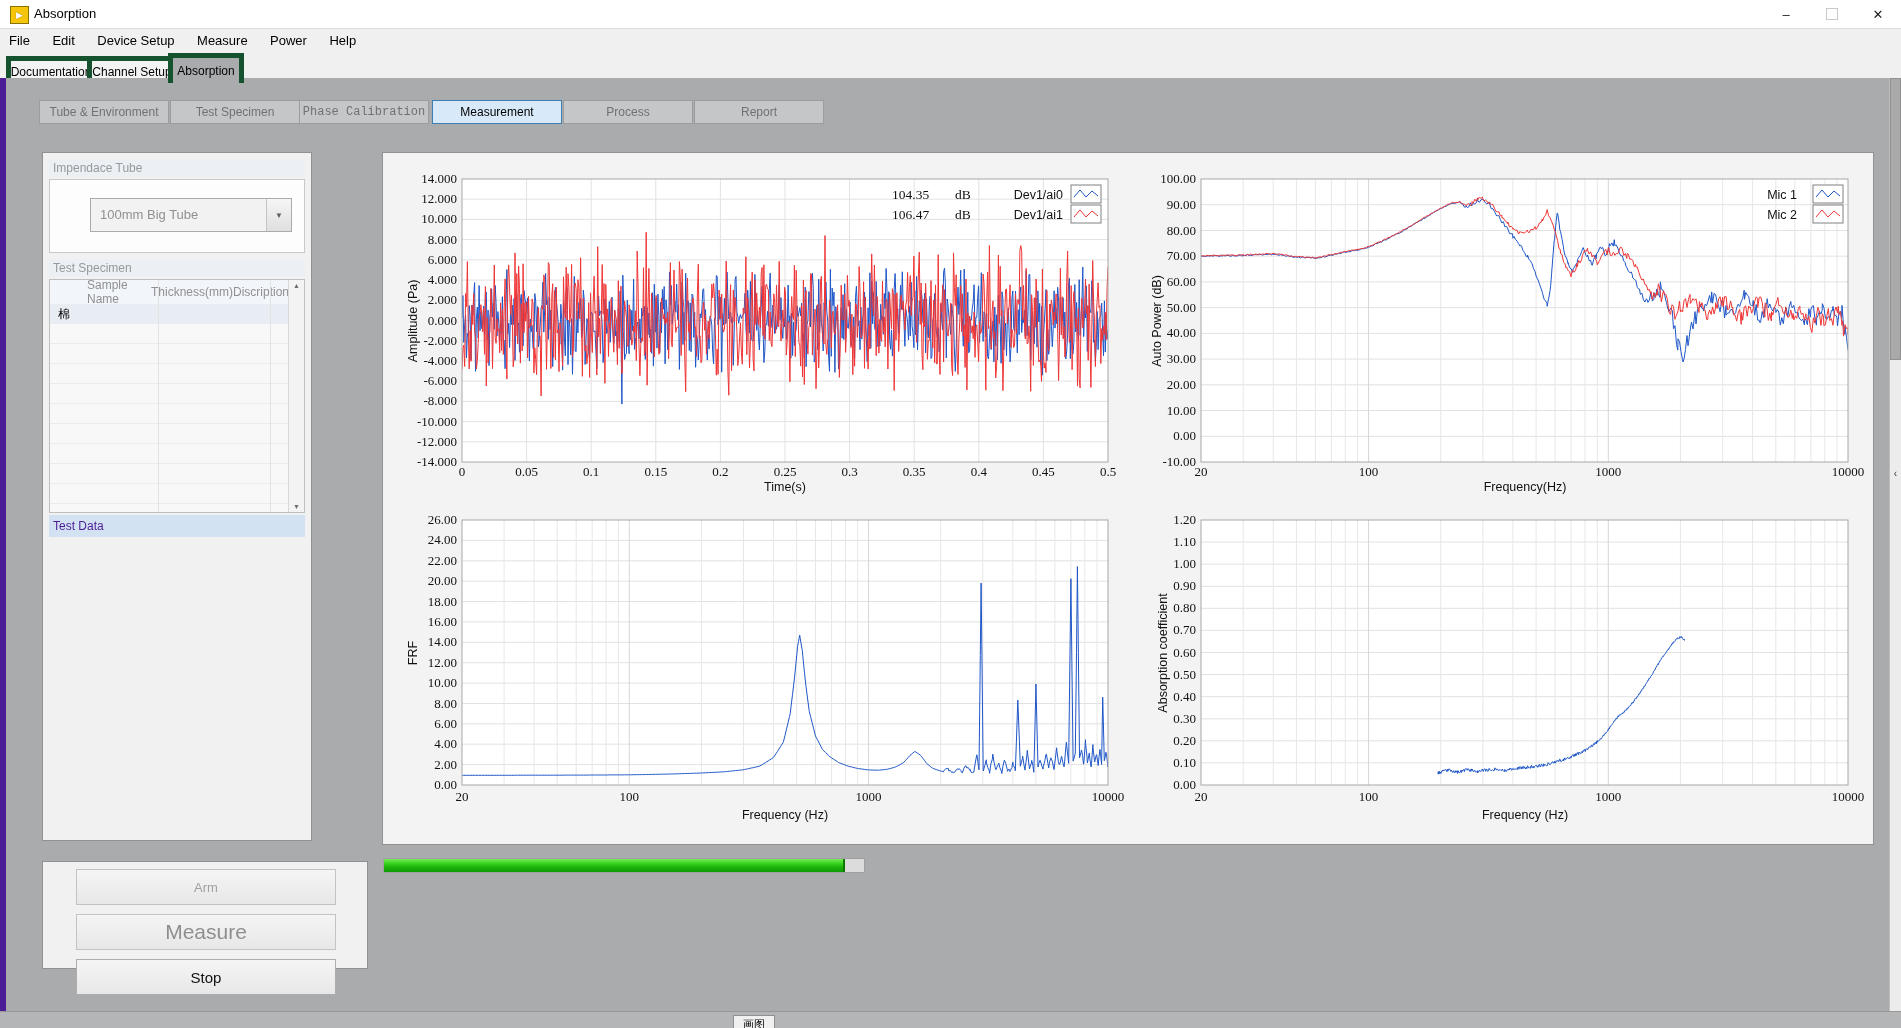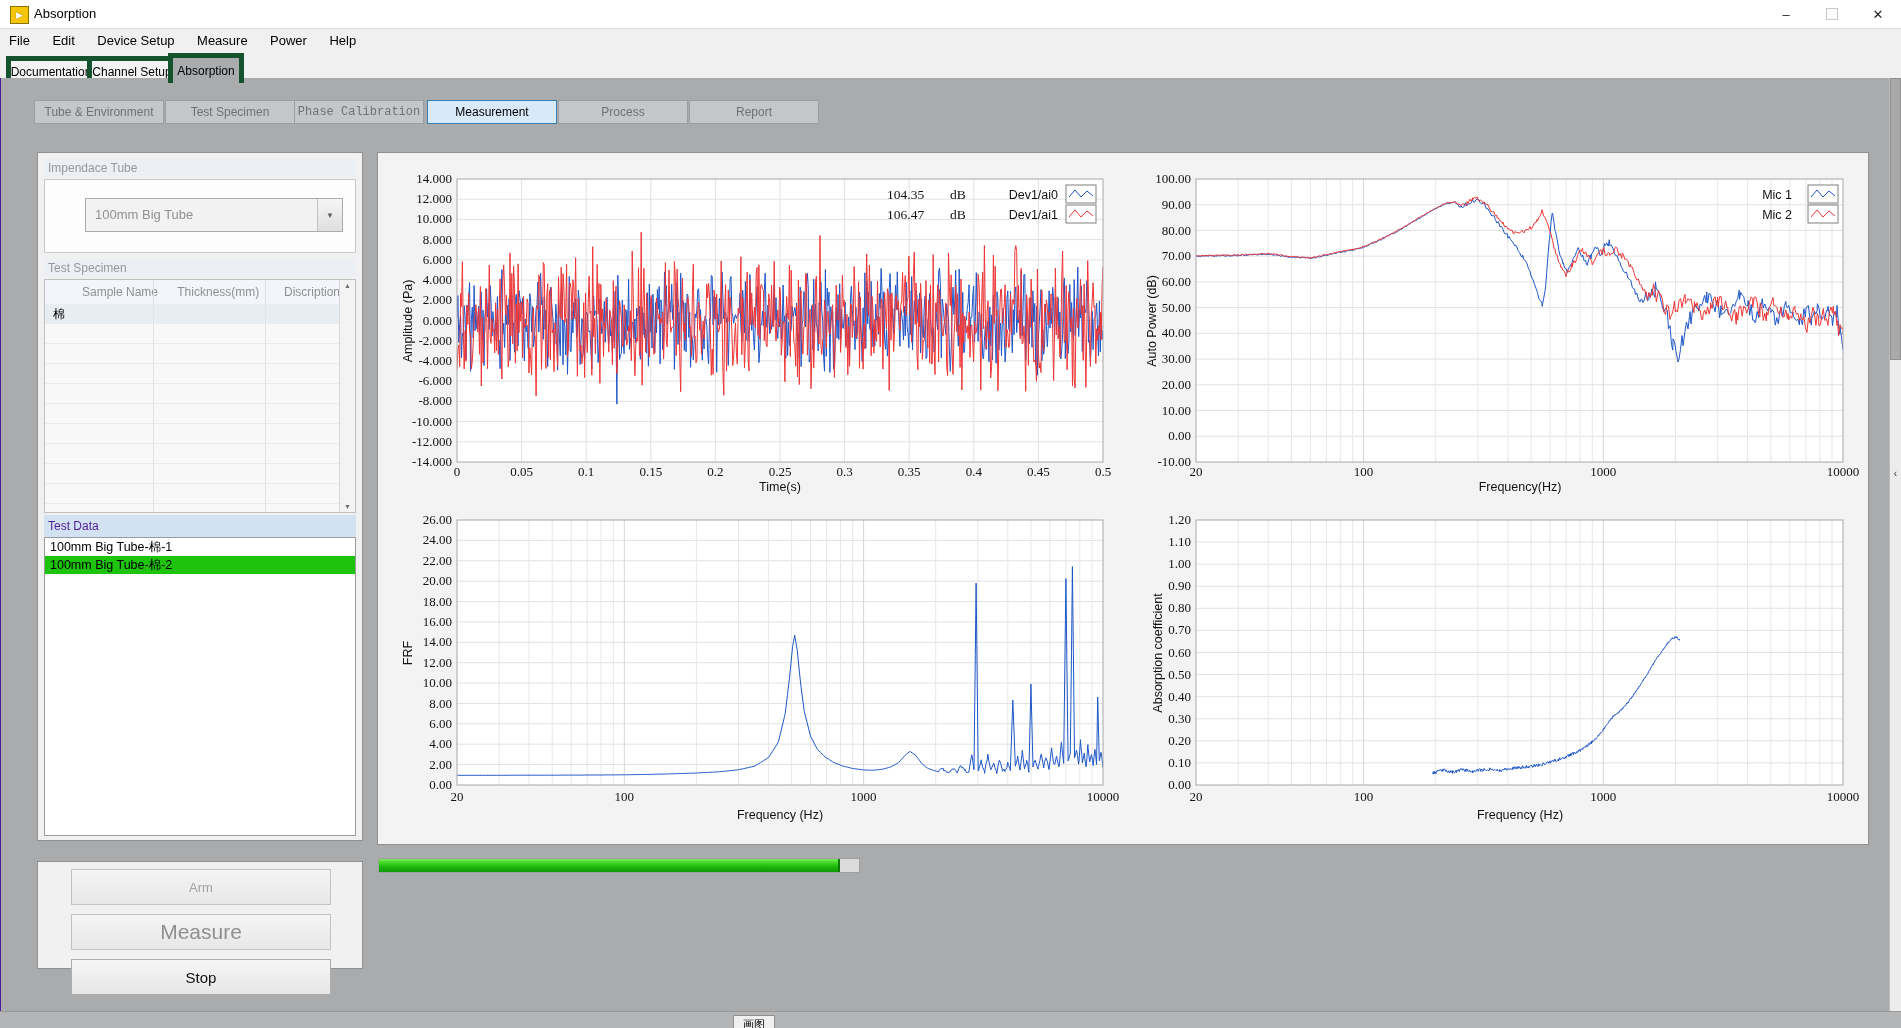--- a/index.html
+++ b/index.html
@@ -19,21 +19,21 @@
   
   .menubar{position:absolute;top:29px;left:0;right:0;height:24px;background:#f0f0f0;}
   .menu-item{display:inline-block;padding:0 9px;line-height:24px;font-size:13px;color:#000;}
   
   .maintabs{position:absolute;top:53px;left:0;right:0;height:25px;background:#f0f0f0;}
   .maintab{position:absolute;top:3px;height:21px;background:#f3f3f3;border:5px solid #14532d;
            font-size:12px;display:flex;align-items:center;justify-content:center;color:#000;}
   .maintab.active{top:0;height:25px;background:#a9abad;border-bottom:none;z-index:2;}
   
   .page{position:absolute;top:78px;left:0;right:0;bottom:16px;background:#a9abad;
-        border-left:1px solid #4c1d95;}
+        border-left:6px solid #4c1d95;}
   .subtabs{position:absolute;left:33px;top:22px;height:24px;}
   .subtab{position:absolute;top:0;height:24px;width:130px;background:#c5c6c7;
           border:1px solid #9b9d9f;color:#6f7173;font-size:12px;display:flex;
           align-items:center;justify-content:center;box-sizing:border-box;}
   .subtab.active{background:#d8eafa;border:1px solid #3c7fb4;color:#000;}
   .panel{position:absolute;background:#f1f1f1;border:1px solid #8f9193;box-sizing:border-box;}
   
   .hdr-bar{position:absolute;left:6px;right:6px;height:18px;background:#eceff3;
            font-size:12px;line-height:18px;padding-left:4px;box-sizing:border-box;}
   .hdr-gray{color:#97999c;}
@@ -130,21 +130,21 @@
 
   <div class="subtabs">
     <div class="subtab" style="left:0;">Tube &amp; Environment</div>
     <div class="subtab" style="left:131px;">Test Specimen</div>
     <div class="subtab" style="left:260px;font-family:Liberation Mono, monospace;">Phase Calibration</div>
     <div class="subtab active" style="left:393px;">Measurement</div>
     <div class="subtab" style="left:524px;">Process</div>
     <div class="subtab" style="left:655px;">Report</div>
   </div>
 
-  <div class="panel" style="left:36px;top:74px;width:326px;height:689px;">
+  <div class="panel" style="left:36px;top:74px;width:270px;height:689px;">
     <div class="hdr-bar hdr-gray" style="top:6px;">Impendace Tube</div>
     <div class="group-box" style="top:26px;height:74px;">
       <div class="dropdown">
         <span class="dd-text">100mm Big Tube</span>
         <span class="dd-arrow">▼</span>
       </div>
     </div>
 
     <div class="hdr-bar hdr-gray" style="top:106px;">Test Specimen</div>
     <div class="spec-table" style="top:126px;height:234px;">
@@ -157,24 +157,20 @@
       <div class="spec-grid"></div>
       <div class="vline" style="left:108px;"></div>
       <div class="vline" style="left:220px;"></div>
       <div class="tbl-scroll">
         <div class="up">▲</div>
         <div class="dn">▼</div>
       </div>
     </div>
 
     <div class="testdata-bar" style="top:362px;">Test Data</div>
-    <div class="data-list" style="top:384px;bottom:4px;">
-      <div class="list-item">100mm Big Tube-棉-1</div>
-      <div class="list-item selected">100mm Big Tube-棉-2</div>
-    </div>
   </div>
 
   <div class="panel" style="left:376px;top:74px;width:1492px;height:693px;background:#f3f3f3;">
     <div class="chart" style="left:12px;top:8px;width:730px;height:345px;"><svg xmlns="http://www.w3.org/2000/svg" width="730" height="345">
           <defs>
             <clipPath id="clip0">
               <rect x="67" y="18" width="646" height="283"></rect>
             </clipPath>
           </defs>
           <rect x="67" y="18" width="646" height="283" fill="#ffffff"></rect>

